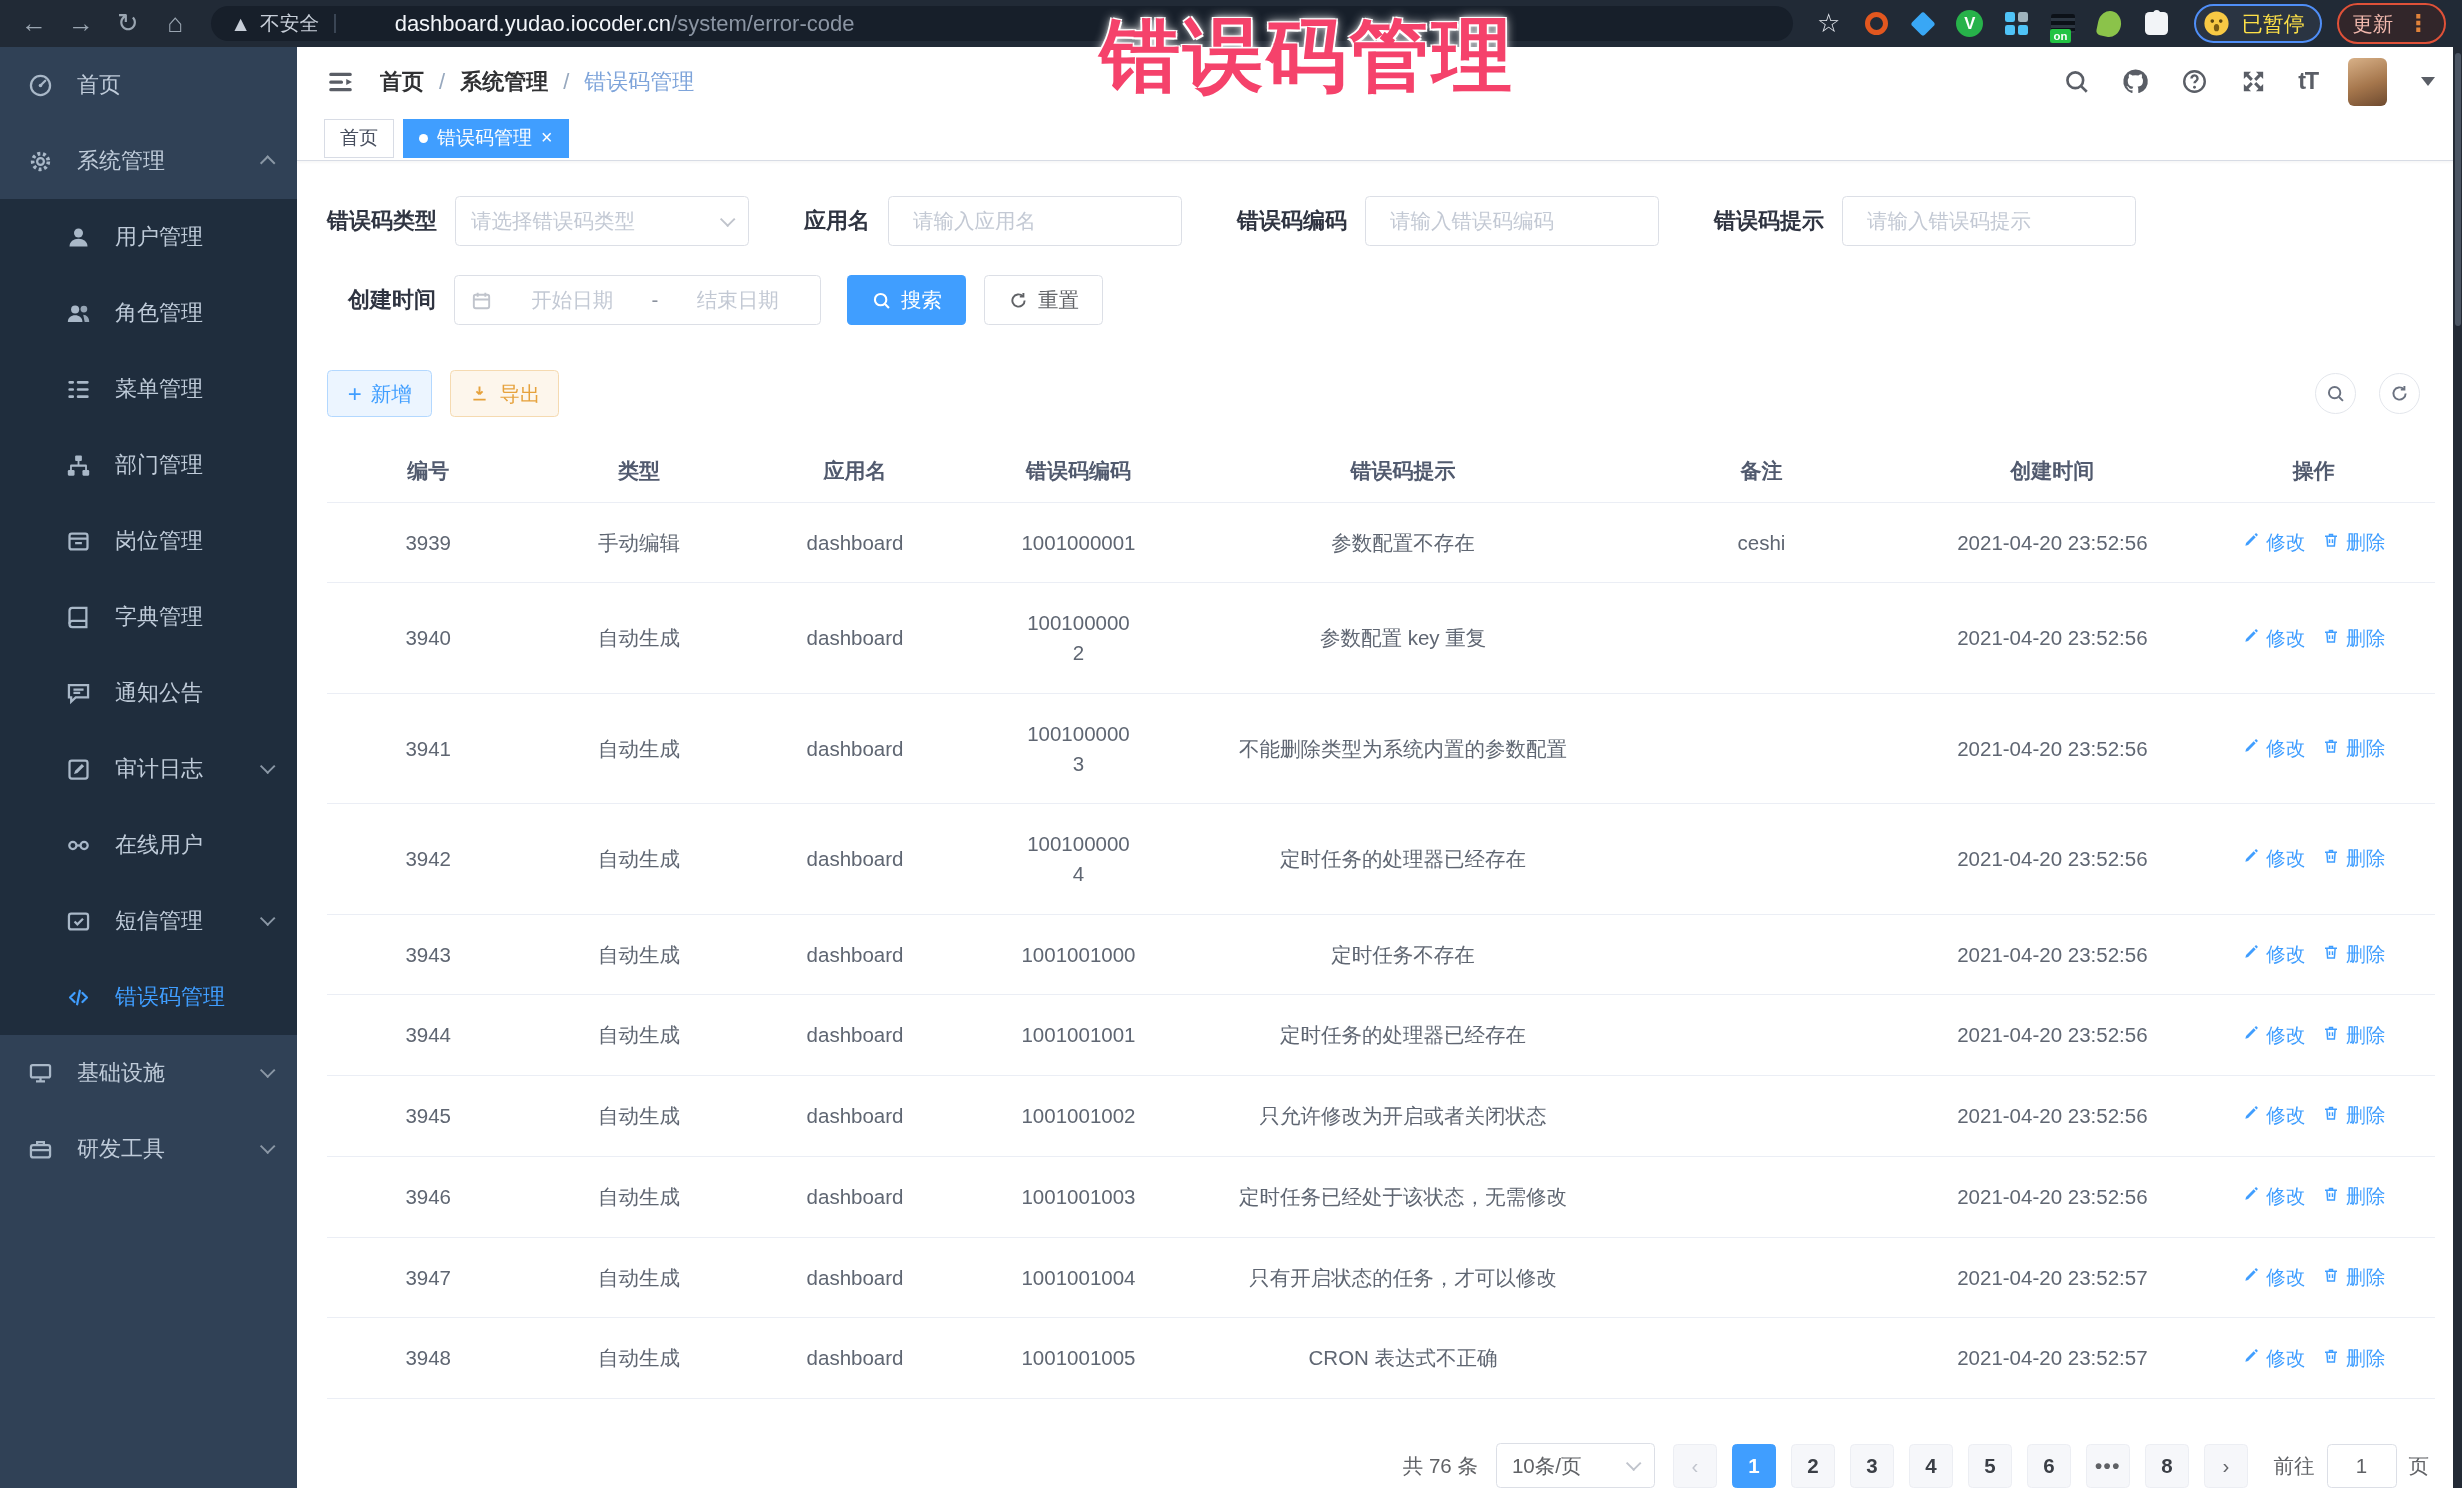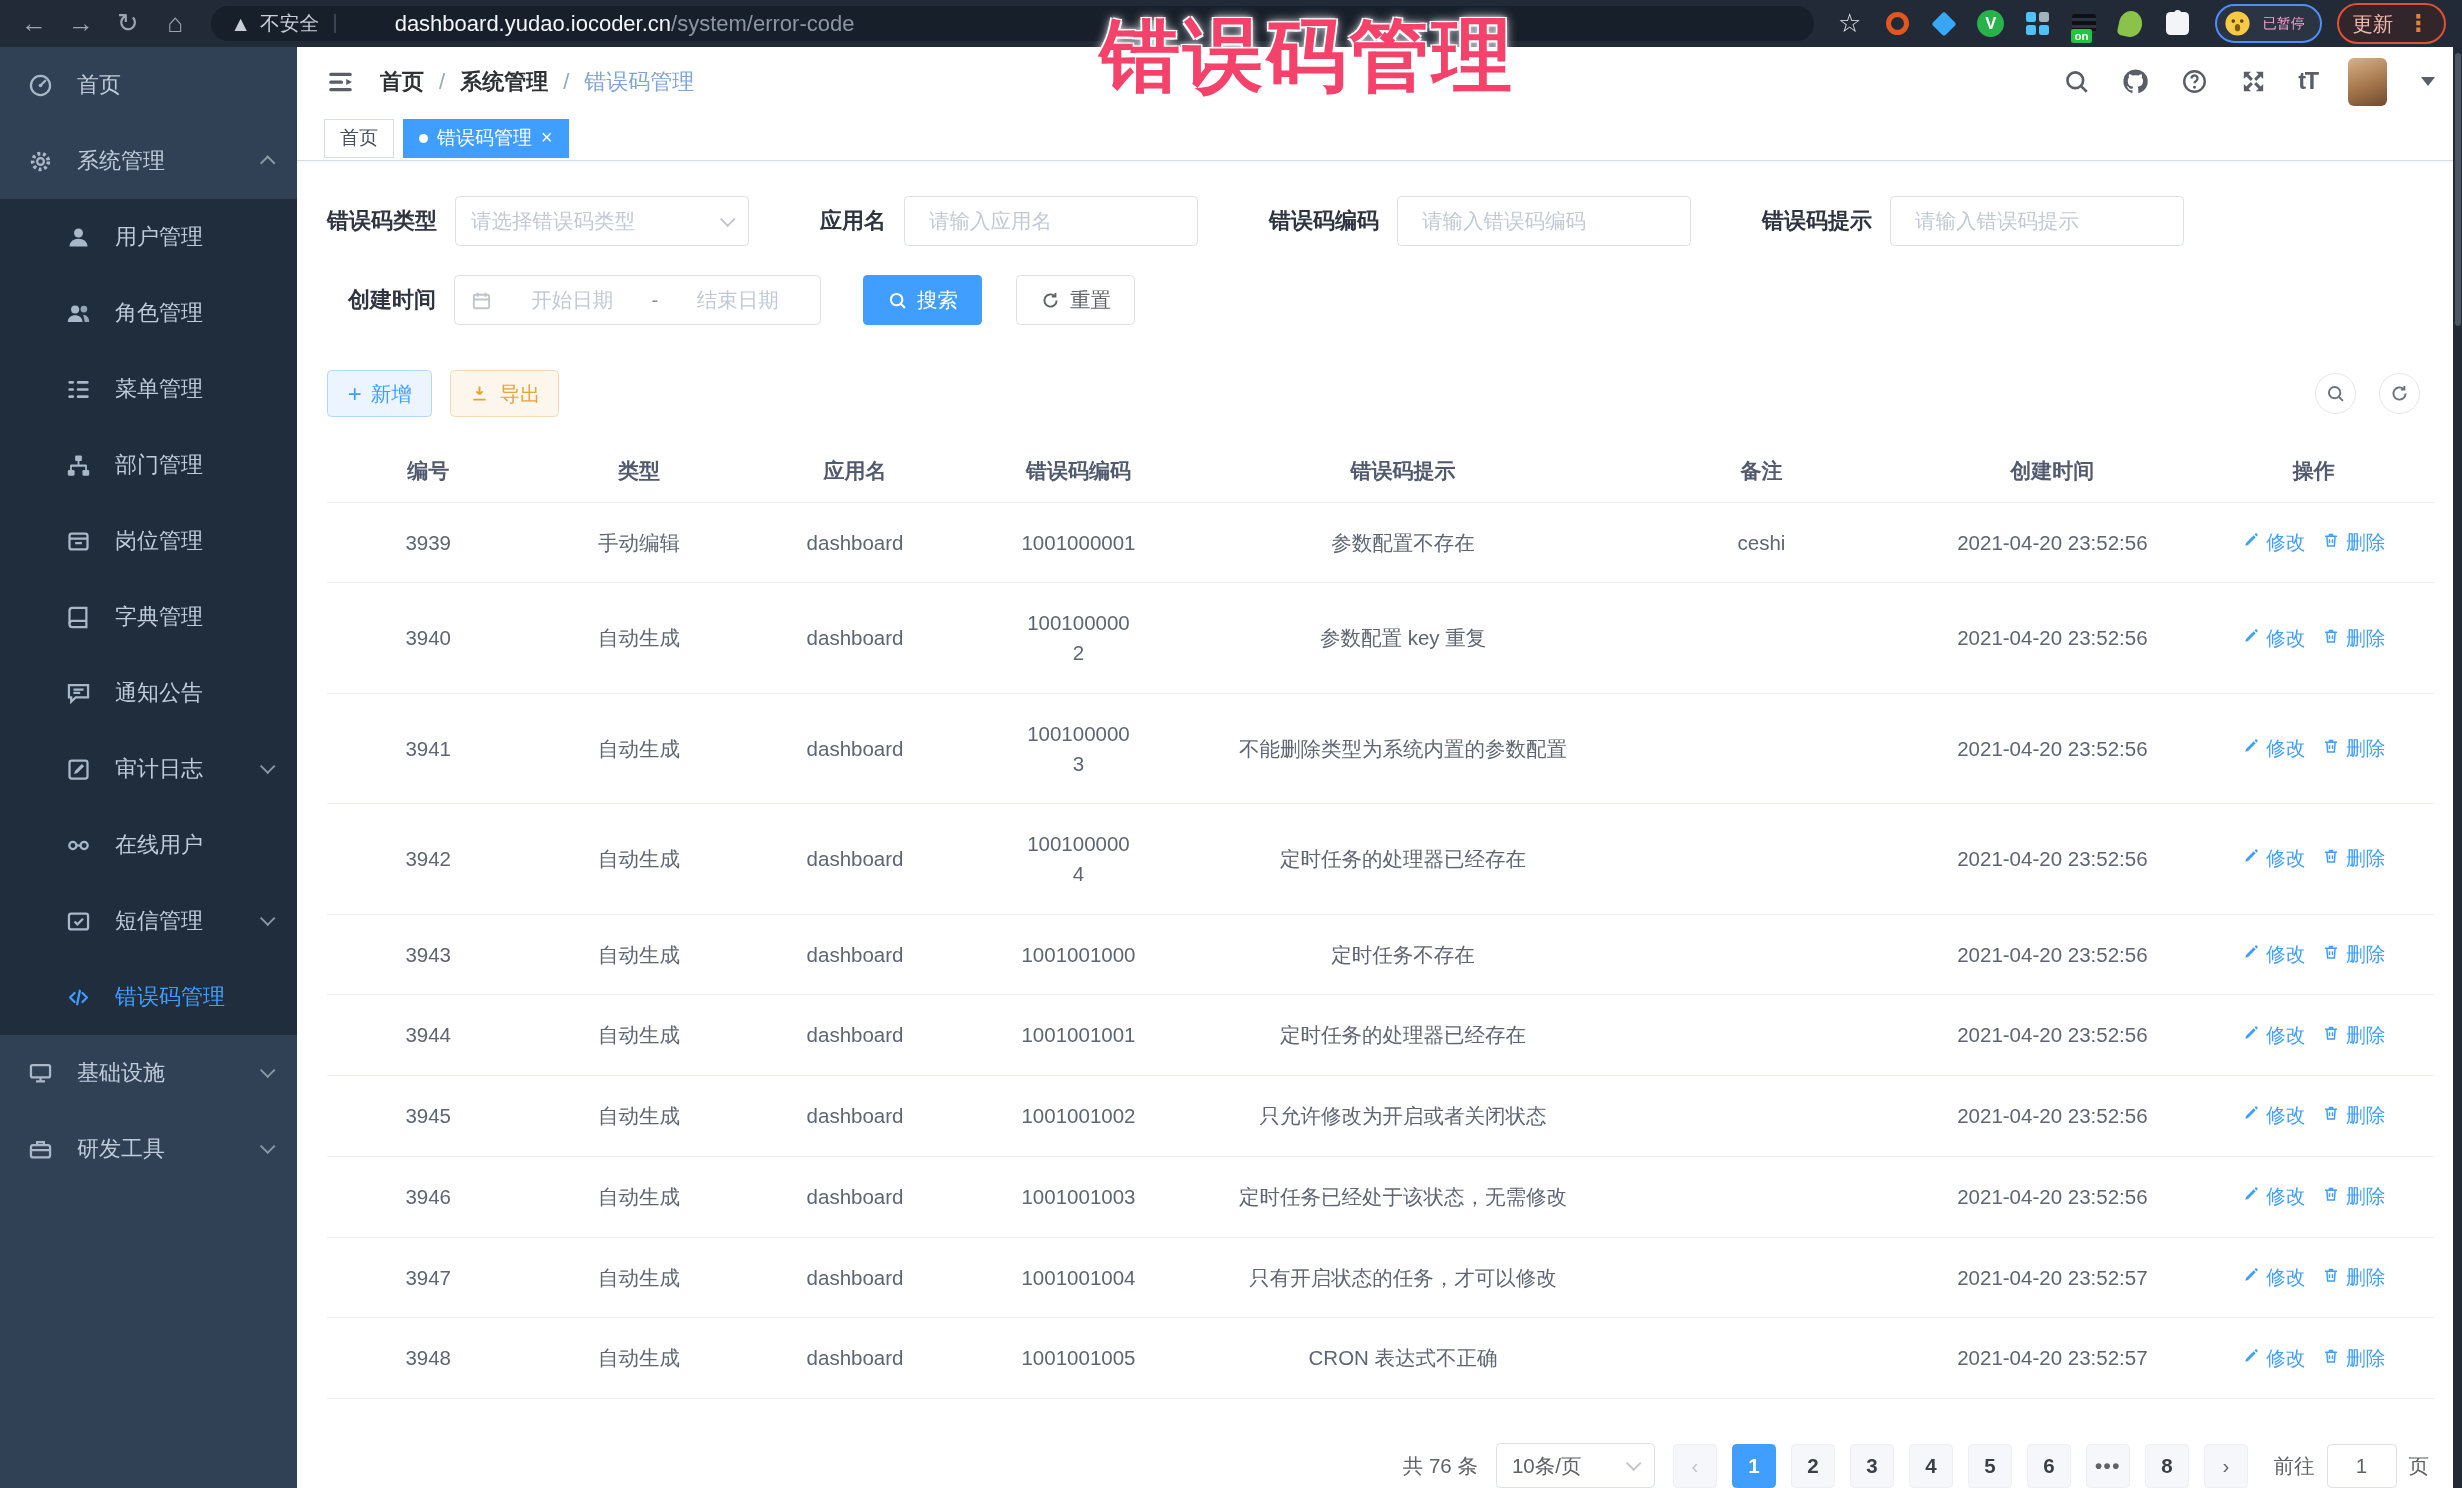--- a/index.html
+++ b/index.html
@@ -23,21 +23,21 @@
   .ext .gem{width:18px;height:18px;background:#39a7f5;transform:rotate(45deg);border-radius:3px;}
   .ext .circle-v{width:27px;height:27px;border-radius:50%;background:#27b24a;color:#fff;font-size:16.7px;font-weight:700;display:flex;align-items:center;justify-content:center;}
   .ext .grid{width:23px;height:23px;display:grid;grid-template-columns:1fr 1fr;gap:2.3px;}
   .ext .grid i{background:#4fc3f7;border-radius:2.3px;}
   .ext .grid i:nth-child(2){background:#9fb3bd;}
   .ext .bars{width:24px;height:19.7px;background:repeating-linear-gradient(#0c1118 0 3.8px,#2c3642 3.8px 6.8px);border-radius:2.3px;}
   .ext .badge{position:absolute;bottom:-4.5px;left:1.5px;background:#23c343;color:#fff;font-size:11.4px;padding:0.8px 3.8px;border-radius:2.3px;font-weight:700;}
   .ext .leaf{width:23px;height:26px;background:#8bc34a;border-radius:50% 50% 50% 4.5px;transform:rotate(12deg);}
   .ext .puzzle{width:23px;height:23px;background:#f2f4f7;border-radius:4.5px;}
   .ext .puzzle::after{content:"";position:absolute;width:7.6px;height:7.6px;border-radius:50%;background:#f2f4f7;top:1.5px;left:50%;transform:translateX(-50%);}
-  .profile-pill{display:flex;align-items:center;gap:10.6px;border:2.3px solid #4f8ef7;background:#2a3442;border-radius:757px;padding:3px 15px 3px 6px;color:#f9a8d4;font-size:14px;margin:0 12px;white-space:nowrap;}
+  .profile-pill{display:flex;align-items:center;gap:10.6px;border:2.3px solid #4f8ef7;background:#2a3442;border-radius:757px;padding:3px 15px 3px 6px;color:#fde047;font-size:21px;margin:0 12px;white-space:nowrap;}
   .emoji{width:29px;height:29px;flex-shrink:0;}
   .update-pill{display:flex;align-items:center;gap:13.6px;border:2.3px solid #e05138;background:#32262a;border-radius:757px;padding:4.5px 13.6px;color:#f2b9ae;font-size:20.5px;margin-right:4.5px;white-space:nowrap;}
   .update-pill .dots{color:#e0823a;font-size:23px;font-weight:700;}
 
   
   .app{display:flex;height:1441px;}
   .sidebar{width:297px;flex-shrink:0;background:#304156;color:#bfcbd9;overflow:hidden;}
   .logo-row{height:92px;display:flex;align-items:center;gap:16.7px;padding:0 21px;}
   .logo-img{width:45px;height:45px;border-radius:6px;flex-shrink:0;background:linear-gradient(135deg,#e8cdd8 0%,#f7efe9 55%,#caa9b8 100%);box-shadow:inset 0 0 0 1.5px rgba(255,255,255,.35);}
   .logo-title{color:#fff;font-size:23.5px;font-weight:700;white-space:nowrap;}
@@ -69,21 +69,21 @@
 
   .tabbar{height:53px;display:flex;align-items:center;gap:9px;padding:0 27px;border-bottom:0.8px solid #d8dce5;box-shadow:0 1.5px 3px rgba(0,0,0,.04);}
   .tab{height:39px;padding:0 15px;border:0.8px solid #d8dce5;background:#fff;color:#495060;font-size:19px;display:flex;align-items:center;gap:9px;cursor:pointer;white-space:nowrap;}
   .tab.active{background:#409eff;border-color:#409eff;color:#fff;}
   .tab-dot{width:9px;height:9px;border-radius:50%;background:#fff;}
   .tab-close{font-size:19.7px;line-height:1;}
 
   .content{flex:1;padding:35px 27px 0 30px;position:relative;}
 
   
-  .filter-row{display:flex;align-items:center;margin-bottom:29px;gap:16px;}
+  .filter-row{display:flex;align-items:center;margin-bottom:29px;}
   .ffield{display:flex;align-items:center;margin-right:55px;}
   .flabel{font-size:22px;color:#2f3441;font-weight:600;margin-right:18px;white-space:nowrap;}
   .finput,.fselect{width:294px;height:50px;border:0.8px solid #dcdfe6;border-radius:4.5px;background:#fff;font-size:20.5px;color:#606266;padding:0 15px;display:flex;align-items:center;}
   input.finput::placeholder{color:#c3c9d4;}
   input.finput{outline:none;padding-left:24px;}
   .fselect{justify-content:space-between;cursor:pointer;}
   .fselect .ph{color:#c3c9d4;}
   .fselect .chev,.psize .chev{border-color:#c0c4cc;}
   .daterange{width:367px;height:50px;border:0.8px solid #dcdfe6;border-radius:4.5px;background:#fff;display:flex;align-items:center;padding:0 15px;gap:12px;font-size:20.5px;color:#c3c9d4;}
   .daterange .cal{width:23px;height:23px;color:#c0c4cc;flex-shrink:0;}

